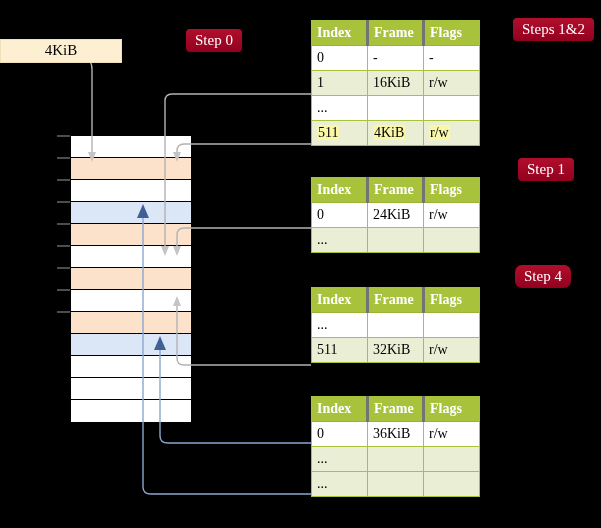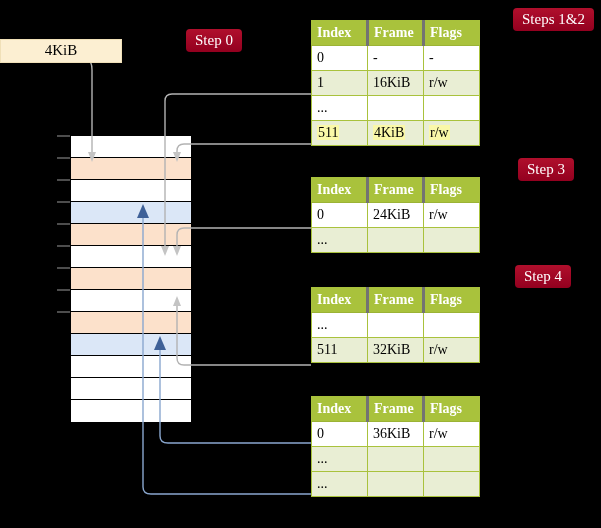--- a/index.html
+++ b/index.html
@@ -184,27 +184,27 @@
     <path d="M 137 218 L 149 218 L 143 204 Z" fill="#3f6198"></path>
   </svg>
 
   <div class="cream-box" style="left: 0px; top: 39px; width: 120px; height: 22px; line-height: 20px;">
     <span>4KiB</span>
   </div>
 
   <div class="step-badge" style="left: 186px; top: 29px;">
     <span>Step 0</span>
   </div>
-  <div class="step-badge" style="left: 513px; top: 8px;">
+  <div class="step-badge" style="left: 513px; top: 18px;">
     <span>Steps 1&amp;2</span>
   </div>
   <div class="step-badge" style="left: 518px; top: 158px;">
-    <span>Step 3</span>
-  </div>
-  <div class="step-badge" style="left: 515px; top: 265px;">
+    <span>Step 1</span>
+  </div>
+  <div class="step-badge" style="left: 515px; top: 265px; border-radius: 7px;">
     <span>Step 4</span>
   </div>
 
   <div id="tables-host">
       <table class="ptable" style="left: 311px; top: 20px;">
         <thead>
           <tr>
             <th class="col-index">Index</th>
             <th class="col-frame sep">Frame</th>
             <th class="col-flags sep">Flags</th>

